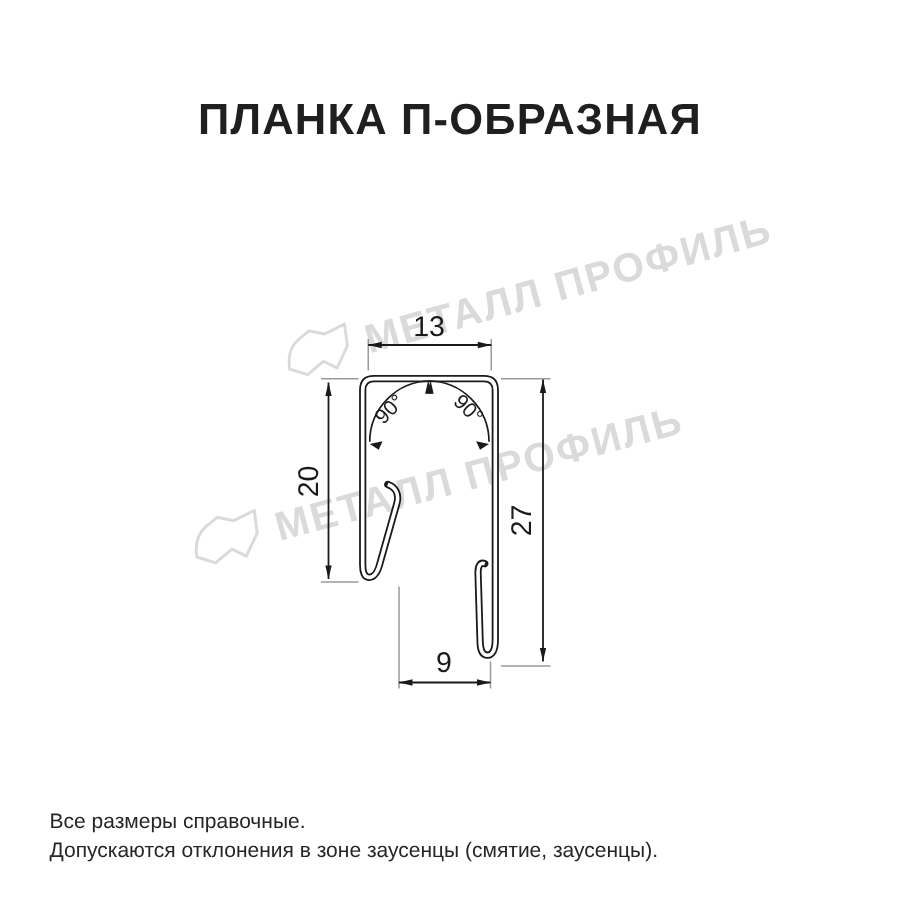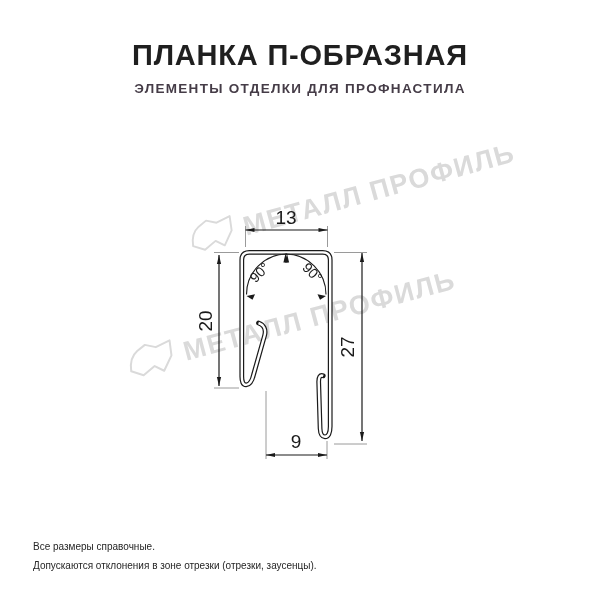--- a/index.html
+++ b/index.html
@@ -3,21 +3,21 @@
 <meta charset="utf-8">
 <style>
   html,body{margin:0;padding:0;}
   body{
     width:600px;height:600px;overflow:hidden;position:relative;
     background:#ffffff;
     font-family:"Liberation Sans","DejaVu Sans",sans-serif;
   }
   
   .title-block{
-    position:absolute;top:39px;left:0;width:600px;text-align:center;
+    position:absolute;top:64px;left:0;width:600px;text-align:center;
   }
   .title-line{
     font-size:29px;font-weight:800;color:#1f1f1f;
     line-height:33px;letter-spacing:0.8px;
   }
   .subtitle{
     margin-top:9px;font-size:13.5px;font-weight:700;color:#453c47;
     letter-spacing:1.3px;
   }
   
@@ -37,29 +37,28 @@
     font-family:"Liberation Sans","DejaVu Sans",sans-serif;
     font-size:19px;fill:#1a1a1a;
   }
   .angle-text{
     font-family:"Liberation Sans","DejaVu Sans",sans-serif;
     font-size:14px;fill:#1a1a1a;
   }
   
   .footer{
     position:absolute;left:33px;top:538px;
-    font-size:10px;color:#262626;line-height:18.5px;
+    font-size:14px;color:#262626;line-height:18.5px;
   }
 </style>
 </head>
 <body>
 
 <div class="title-block">
   <div class="title-line">ПЛАНКА П-ОБРАЗНАЯ</div>
-  <div class="subtitle">ЭЛЕМЕНТЫ ОТДЕЛКИ ДЛЯ ПРОФНАСТИЛА</div>
 </div>
 
 <div class="watermark wm1">
   <svg width="48" height="36" viewBox="0 0 50 36">
     <path d="M2,23 C3,14 7,8 13,5 L22,1 L32,6 L47,3 L45,18 L34,31 L26,24 L13,30 Z" fill="none" stroke="#dadada" stroke-width="2" stroke-linejoin="round"></path>
   </svg>
   <span class="wm-text">МЕТАЛЛ ПРОФИЛЬ</span>
 </div>
 
 <div class="watermark wm2">
@@ -151,14 +150,14 @@
   <g>
     <path d="M 285.5,254 A 40.5,40.5 0 0 1 326,294.5" fill="none" stroke="#1a1a1a" stroke-width="1.1"></path>
     <polygon points="326,296 317.5,294.2 320,299.8" fill="#1a1a1a"></polygon>
     <polygon points="285.5,253.5 283.4,262.5 287.6,262.5" fill="#1a1a1a"></polygon>
     <text class="angle-text" x="309" y="276" text-anchor="middle" transform="rotate(45 309 276)">90°</text>
   </g>
 </svg>
 
 <div class="footer">
   <div>Все размеры справочные.</div>
-  <div>Допускаются отклонения в зоне отрезки (отрезки, заусенцы).</div>
+  <div>Допускаются отклонения в зоне заусенцы (смятие, заусенцы).</div>
 </div>
 
 </body></html>

